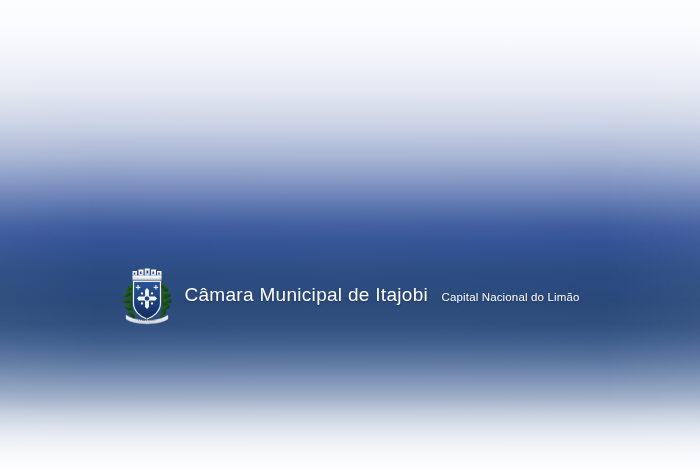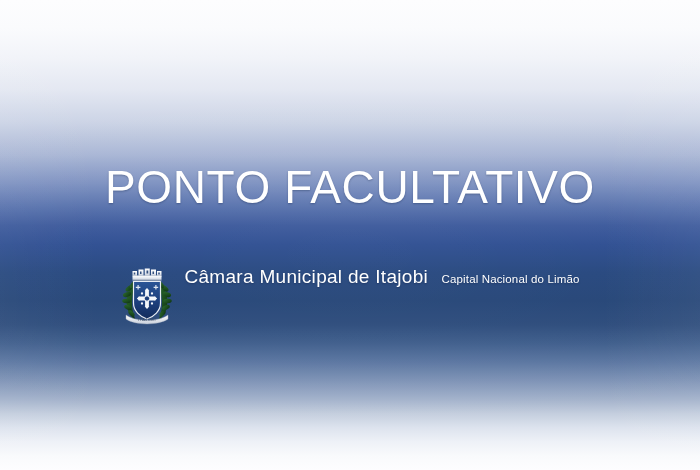--- a/index.html
+++ b/index.html
@@ -88,20 +88,21 @@
     text-shadow: 0 1px 2px rgba(8, 22, 56, 0.30);
   }
 
   
   .brand {
     position: absolute;
     left: 0;
     right: 0;
     top: 266px;
     display: flex;
+    align-items: center;
     justify-content: center;
     gap: 10px;
   }
 
   .crest {
     width: 54px;
     height: 60px;
     flex: 0 0 auto;
     display: block;
   }
@@ -135,21 +136,20 @@
 </style>
 </head>
 <body>
 
 <div id="stage">
 
   <div class="bg-gradient"></div>
   <div class="bg-sheen"></div>
   <div class="bg-sheen-v"></div>
 
-  <div class="headline">PONTO FACULTATIVO</div>
 
   <div class="brand">
 
     <span class="crest-wrap">
       <svg class="crest" viewBox="0 0 108 120" xmlns="http://www.w3.org/2000/svg" aria-hidden="true">
         <defs>
           <linearGradient id="shieldGrad" x1="0" y1="0" x2="0" y2="1">
             <stop offset="0%" stop-color="#2b5596"></stop>
             <stop offset="55%" stop-color="#1d3f7c"></stop>
             <stop offset="100%" stop-color="#132c5c"></stop>

